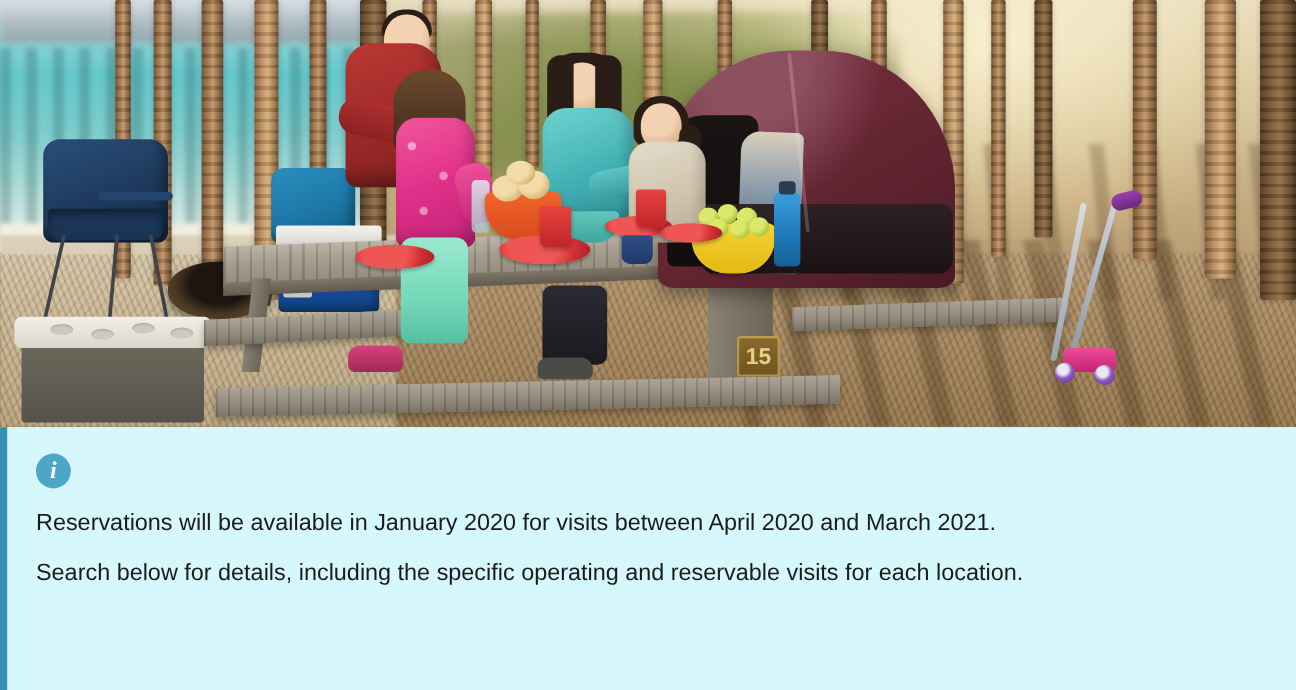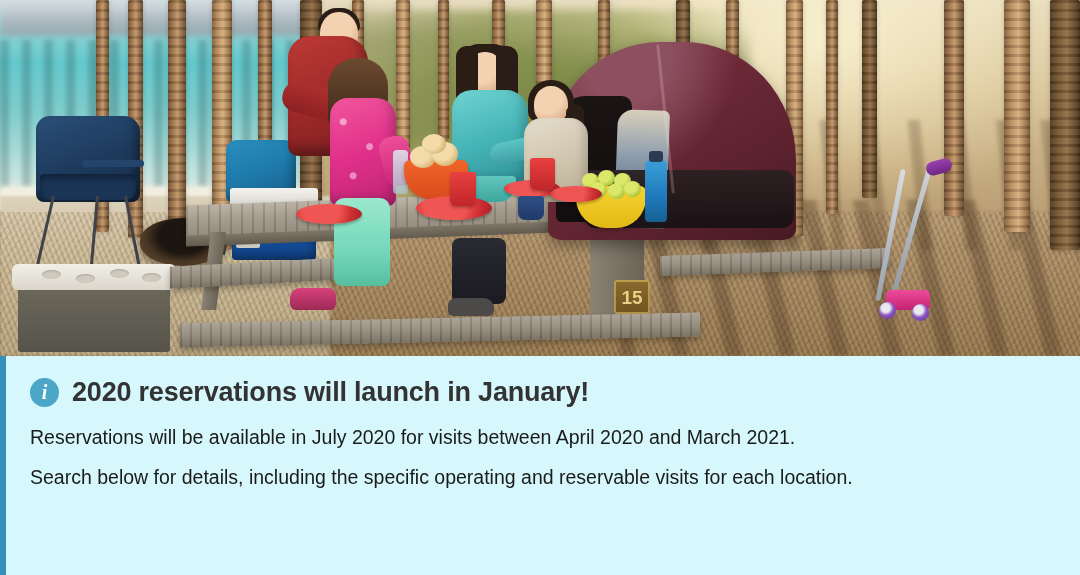--- a/index.html
+++ b/index.html
@@ -650,22 +650,21 @@
       <span class="scooter-wheel" style="left:-7px;top:12px;"></span>
       <span class="scooter-wheel" style="left:26px;top:14px;"></span>
     </div>
 
   </div>
 
   <div class="alert">
 
     <div class="alert-head">
       <div class="info-icon">i</div>
-      <div class="alert-title">2020 reservations will launch in January!</div>
-    </div>
-
-    <p class="alert-p">Reservations will be available in July 2020 for visits between April 2020 and March 2021.</p>
+    </div>
+
+    <p class="alert-p">Reservations will be available in January 2020 for visits between April 2020 and March 2021.</p>
 
     <p class="alert-p">Search below for details, including the specific operating and reservable visits for each location.</p>
 
   </div>
 
 </div>
 
 </body></html>

